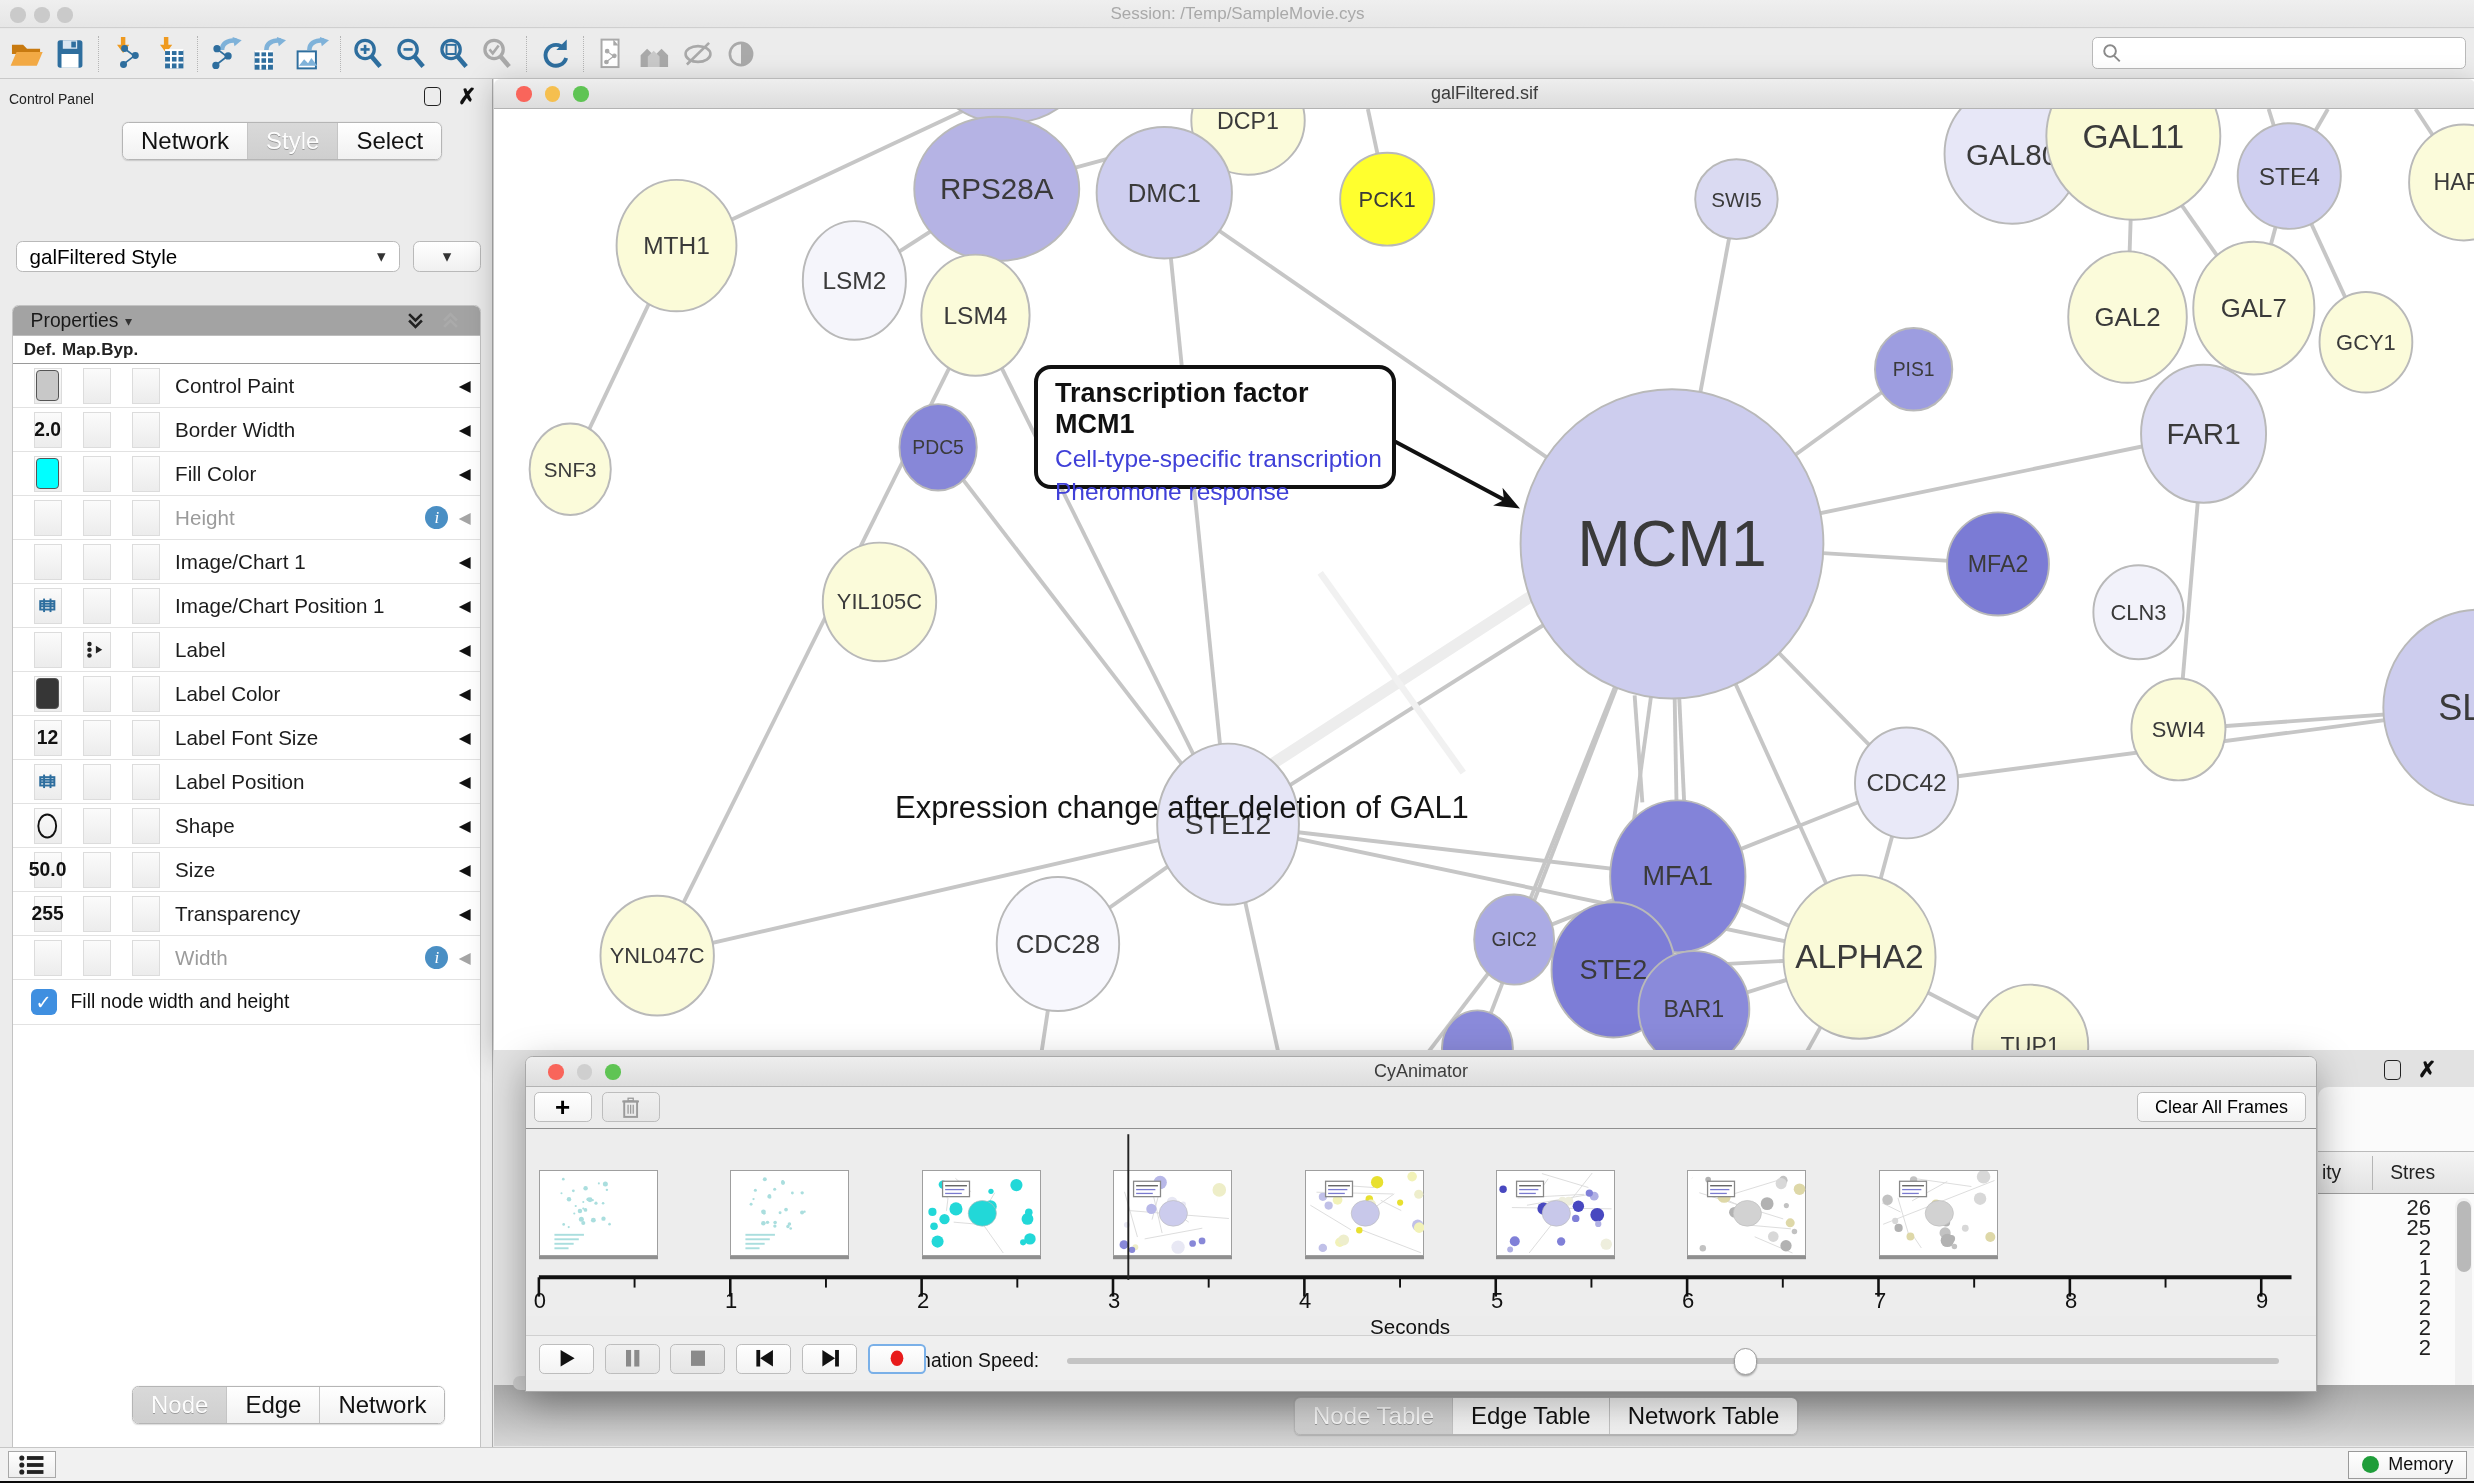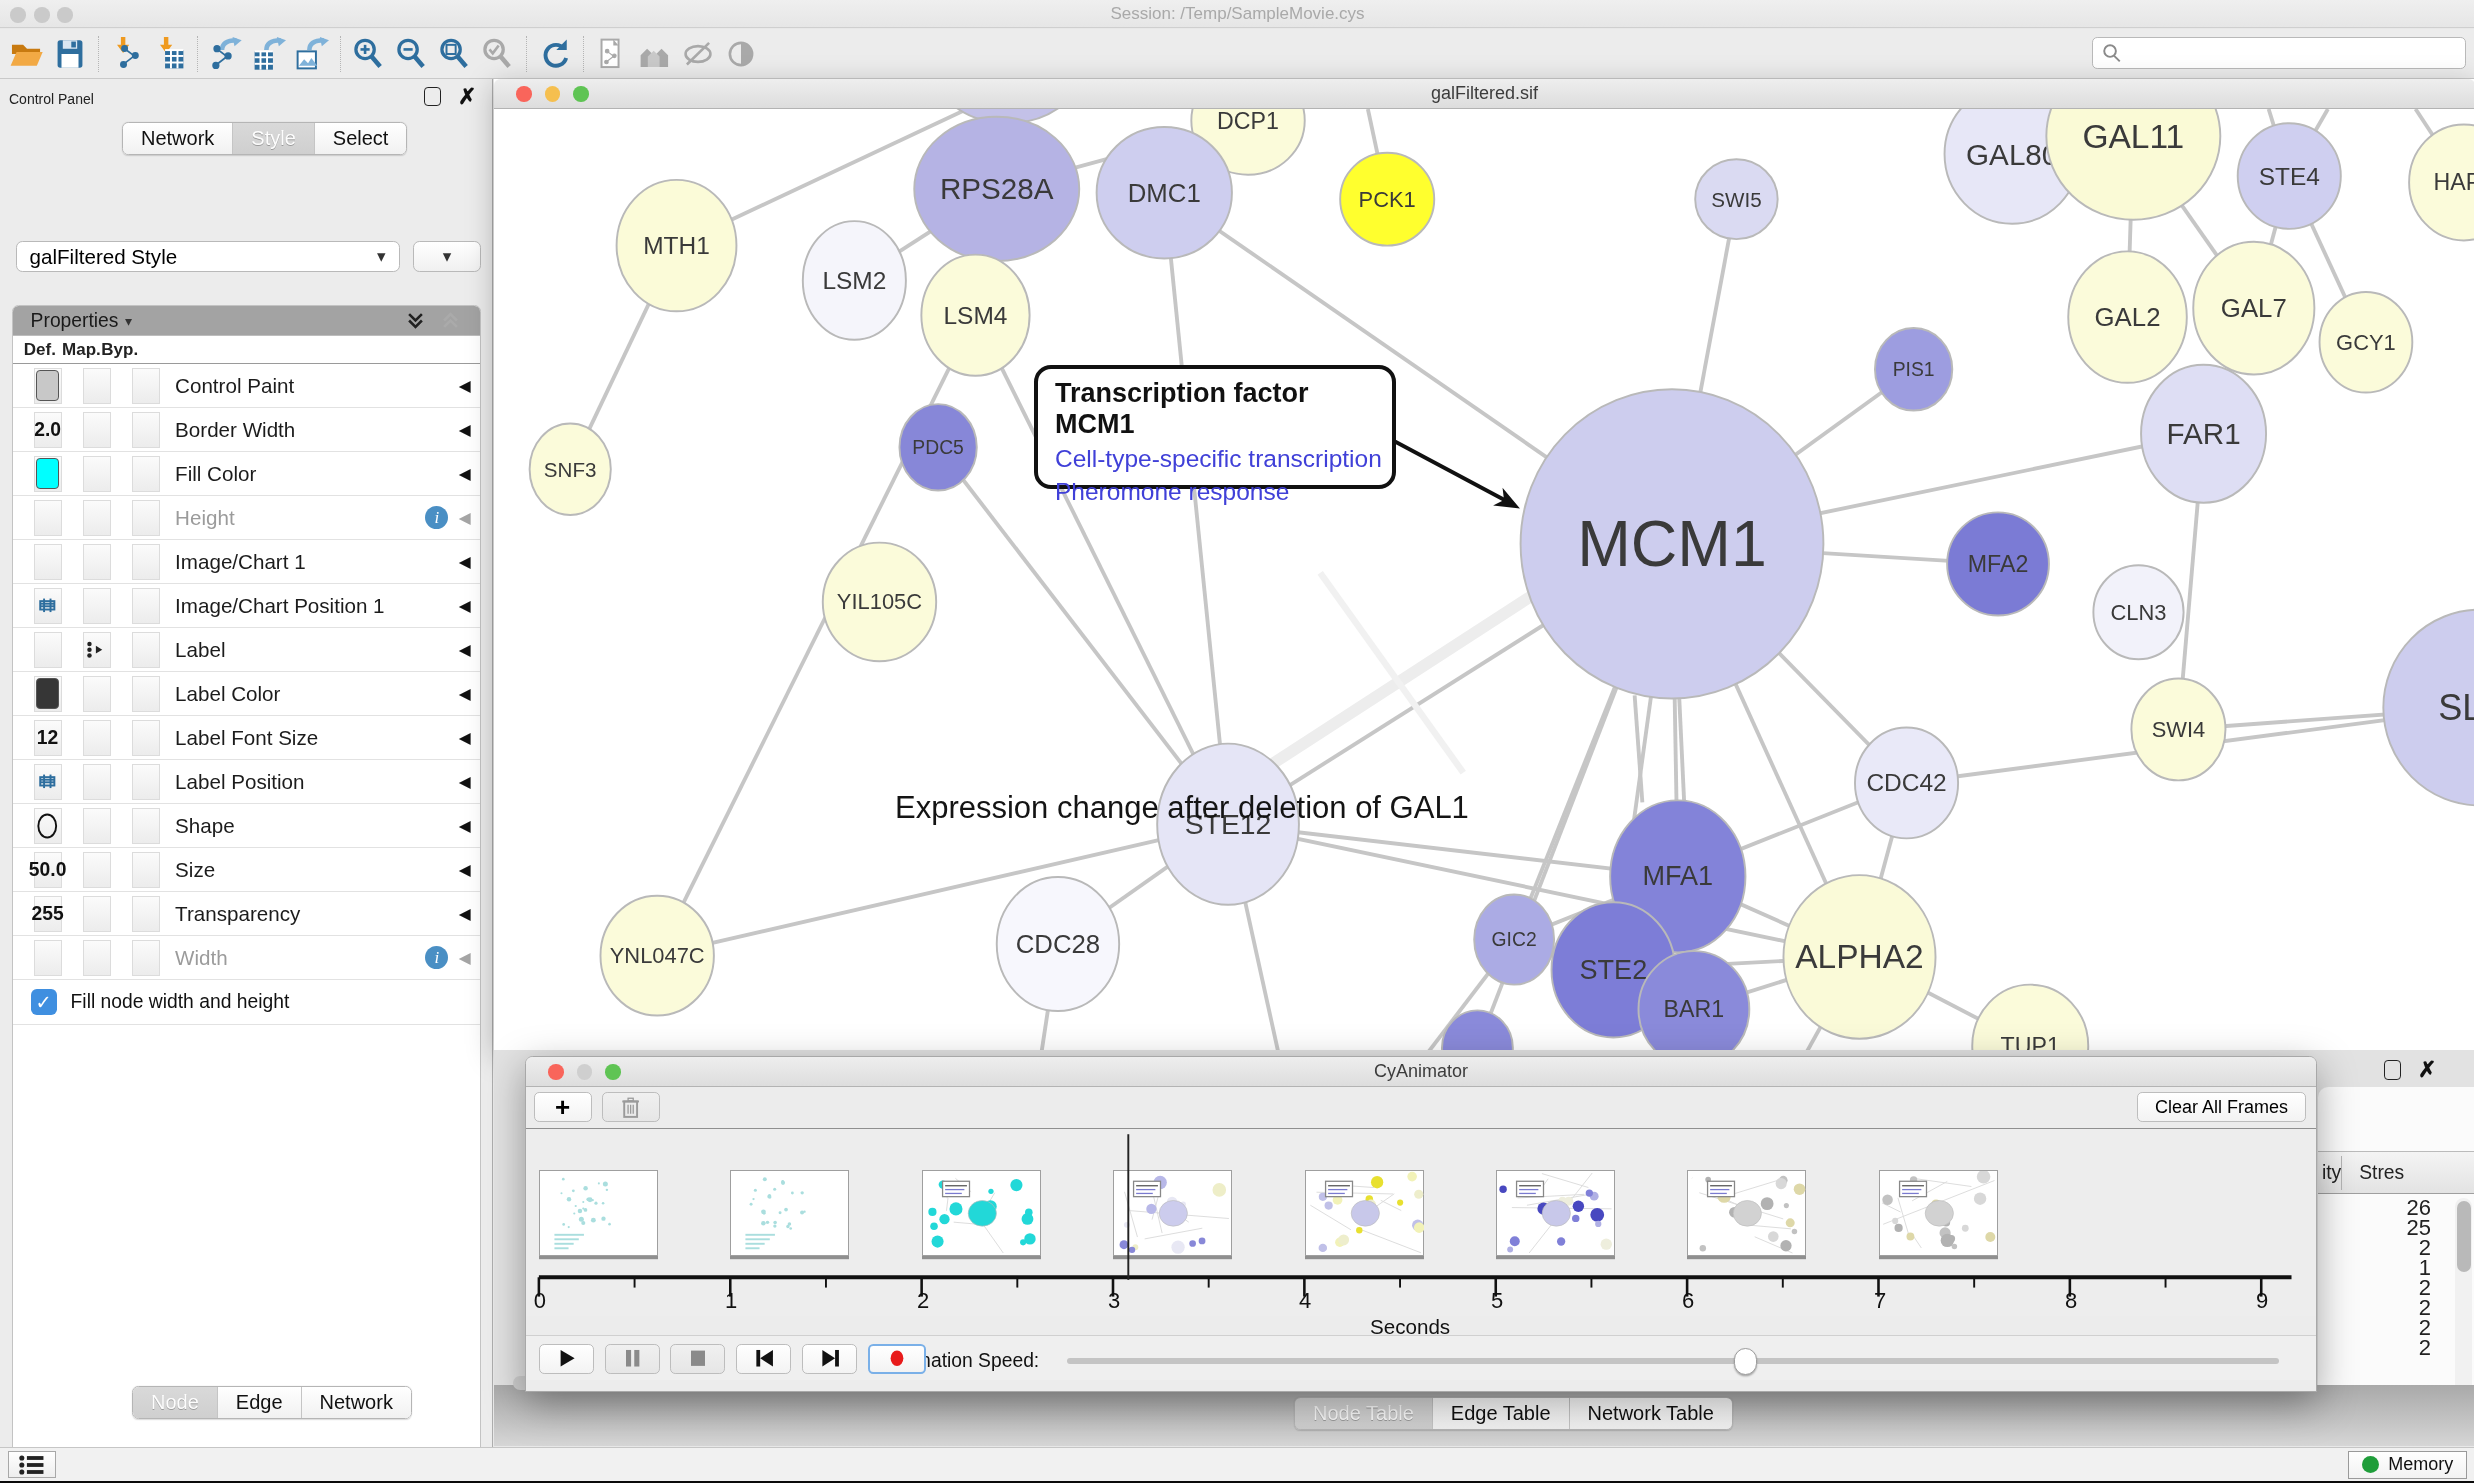--- a/index.html
+++ b/index.html
@@ -26,21 +26,21 @@
 
   
   #control-panel { left:0; top:79px; width:493px; height:1368px; background:#ececec;
     border-right:0.6px solid #adadad; }
   #cp-title { left:9px; top:12px; font-size:14px; color:#222; }
   .win-mini-icons { position:absolute; display:flex; gap:17px; align-items:center; }
   .float-ic { width:17px; height:19.3px; border:1.9px solid #222; border-radius:3.9px; }
   .close-ic { font-size:22px; color:#111; font-weight:bold; line-height:19.3px; }
   .seg { position:absolute; display:flex; border:0.6px solid #b5b5b5; border-radius:6.4px; overflow:hidden;
     box-shadow:0 0.6px 1.3px rgba(0,0,0,.15); }
-  .seg .seg-item { font-size:20px; padding:3.9px 18px; background:linear-gradient(#ffffff,#f1f1f1);
+  .seg .seg-item { font-size:24px; padding:3.9px 18px; background:linear-gradient(#ffffff,#f1f1f1);
     color:#111; border-right:0.6px solid #c5c5c5; display:flex; align-items:center; justify-content:center; }
   .seg .seg-item:last-child { border-right:none; }
   .seg .seg-item.active { background:linear-gradient(#d9d9d9,#cfcfcf); color:#fdfdfd;
     text-shadow:0 0.6px 0.6px #9a9a9a; }
   #style-select { left:15.5px; top:162px; width:384px; height:31px; background:#fff;
     border:0.6px solid #b9b9b9; border-radius:6.4px; display:flex; align-items:center; padding:0 13px; font-size:20.6px; }
   #style-select .caret, #style-menu-btn .caret { margin-left:auto; font-size:17px; color:#333; }
   #style-menu-btn { left:413px; top:162px; width:68px; height:31px; background:linear-gradient(#fff,#f0f0f0);
     border:0.6px solid #b9b9b9; border-radius:6.4px; display:flex; align-items:center; justify-content:center; }
   #props-panel { left:11.6px; top:148px; width:469px; height:1154px; background:#fff;
@@ -766,21 +766,21 @@
         </div>
     </div>
     <div id="net-caption">Expression change after deletion of GAL1</div>
   </div>
 </div>
 
 <div class="abs" id="dock" style="z-index:2">
   <div id="table-panel">
     <div id="tp-header">
       <span style="margin-left:3.9px">ity</span>
-      <span style="border-left:0.6px solid #b5b5b5;padding-left:17px;height:34px;display:flex;align-items:center">Stres</span>
+      <span style="margin-left:31px;border-left:0.6px solid #b5b5b5;padding-left:17px;height:34px;display:flex;align-items:center">Stres</span>
     </div>
     <div id="tp-values">
         <div>26</div>
         <div>25</div>
         <div>2</div>
         <div>1</div>
         <div>2</div>
         <div>2</div>
         <div>2</div>
         <div>2</div>

